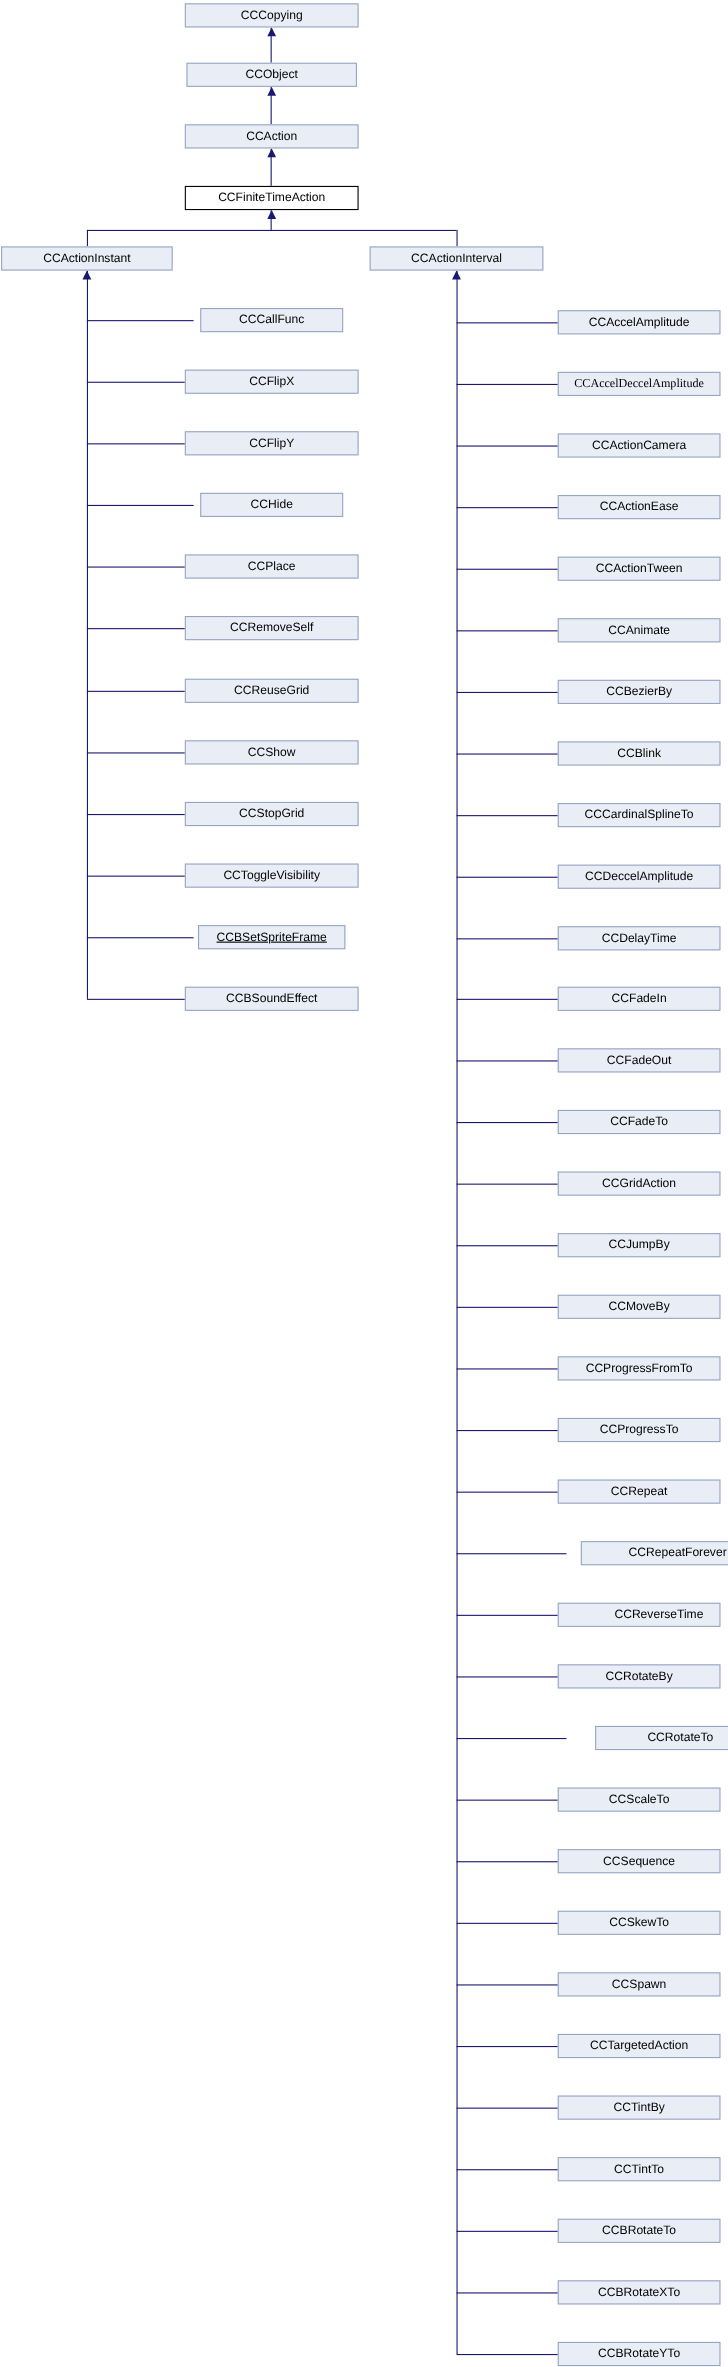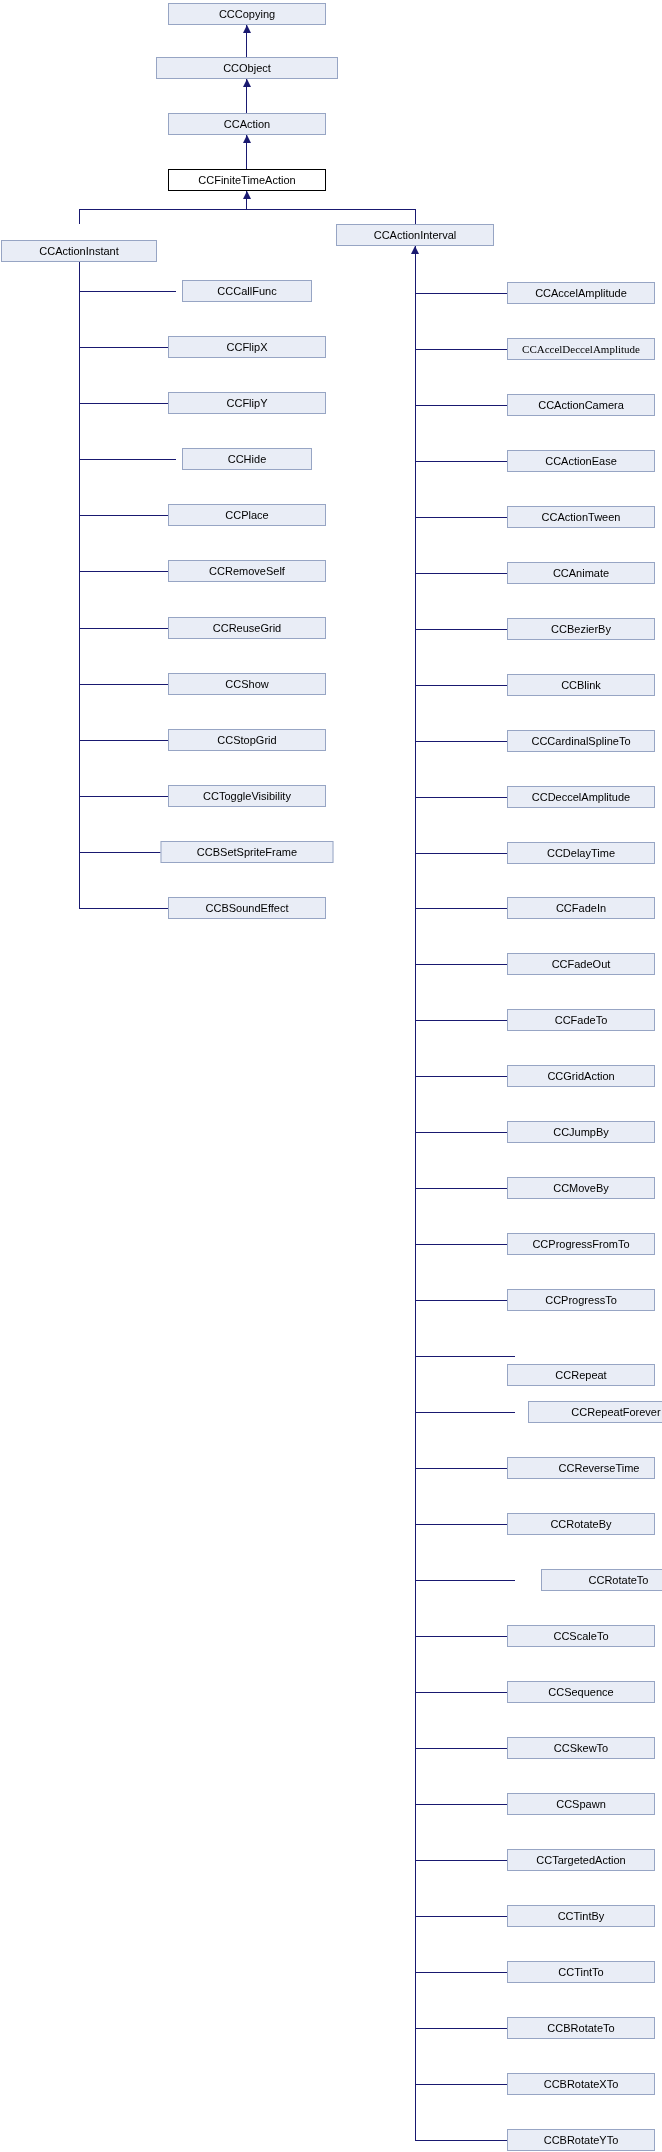--- a/index.html
+++ b/index.html
@@ -59,21 +59,21 @@
     <div class="node" style="left: 247px; top: 280px; width: 130px;">CCCallFunc</div>
     <div class="node" style="left: 247px; top: 336px; width: 158px;">CCFlipX</div>
     <div class="node" style="left: 247px; top: 392px; width: 158px;">CCFlipY</div>
     <div class="node" style="left: 247px; top: 448px; width: 130px;">CCHide</div>
     <div class="node" style="left: 247px; top: 504px; width: 158px;">CCPlace</div>
     <div class="node" style="left: 247px; top: 560px; width: 158px;">CCRemoveSelf</div>
     <div class="node" style="left: 247px; top: 617px; width: 158px;">CCReuseGrid</div>
     <div class="node" style="left: 247px; top: 673px; width: 158px;">CCShow</div>
     <div class="node" style="left: 247px; top: 729px; width: 158px;">CCStopGrid</div>
     <div class="node" style="left: 247px; top: 785px; width: 158px;">CCToggleVisibility</div>
-    <div class="node" style="left: 247px; top: 841px; width: 173px;">CCBSetSpriteFrame</div>
+    <div class="node" style="left: 247px; top: 841px; width: 134px; text-decoration: underline;">CCBSetSpriteFrame</div>
     <div class="node" style="left: 247px; top: 897px; width: 158px;">CCBSoundEffect</div>
     <div class="edge" style="left: 415px; top: 246px; width: 1px; height: 1894px;"></div>
     <div class="arrow" style="left: 411px; top: 246px;"></div>
     <div class="edge" style="left: 415px; top: 293px; width: 100px; height: 1px;"></div>
     <div class="edge" style="left: 415px; top: 349px; width: 100px; height: 1px;"></div>
     <div class="edge" style="left: 415px; top: 405px; width: 100px; height: 1px;"></div>
     <div class="edge" style="left: 415px; top: 461px; width: 100px; height: 1px;"></div>
     <div class="edge" style="left: 415px; top: 517px; width: 100px; height: 1px;"></div>
     <div class="edge" style="left: 415px; top: 573px; width: 100px; height: 1px;"></div>
     <div class="edge" style="left: 415px; top: 629px; width: 100px; height: 1px;"></div>
@@ -116,34 +116,34 @@
     <div class="node" style="left: 581px; top: 786px; min-width: 148px;">CCDeccelAmplitude</div>
     <div class="node" style="left: 581px; top: 842px; min-width: 148px;">CCDelayTime</div>
     <div class="node" style="left: 581px; top: 897px; min-width: 148px;">CCFadeIn</div>
     <div class="node" style="left: 581px; top: 953px; min-width: 148px;">CCFadeOut</div>
     <div class="node" style="left: 581px; top: 1009px; min-width: 148px;">CCFadeTo</div>
     <div class="node" style="left: 581px; top: 1065px; min-width: 148px;">CCGridAction</div>
     <div class="node" style="left: 581px; top: 1121px; min-width: 148px;">CCJumpBy</div>
     <div class="node" style="left: 581px; top: 1177px; min-width: 148px;">CCMoveBy</div>
     <div class="node" style="left: 581px; top: 1233px; min-width: 148px;">CCProgressFromTo</div>
     <div class="node" style="left: 581px; top: 1289px; min-width: 148px;">CCProgressTo</div>
-    <div class="node" style="left: 581px; top: 1345px; min-width: 148px; margin-top: 19px;">CCRepeat</div>
+    <div class="node" style="left: 581px; top: 1345px; min-width: 148px;">CCRepeat</div>
     <div class="node" style="left: 602px; top: 1401px; min-width: 148px; padding-left: 40px;">CCRepeatForever</div>
     <div class="node" style="left: 581px; top: 1457px; min-width: 148px; padding-left: 48px;">CCReverseTime</div>
     <div class="node" style="left: 581px; top: 1513px; min-width: 148px;">CCRotateBy</div>
     <div class="node" style="left: 615px; top: 1569px; min-width: 148px; padding-left: 19px;">CCRotateTo</div>
     <div class="node" style="left: 581px; top: 1625px; min-width: 148px;">CCScaleTo</div>
     <div class="node" style="left: 581px; top: 1681px; min-width: 148px;">CCSequence</div>
     <div class="node" style="left: 581px; top: 1737px; min-width: 148px;">CCSkewTo</div>
     <div class="node" style="left: 581px; top: 1793px; min-width: 148px;">CCSpawn</div>
     <div class="node" style="left: 581px; top: 1849px; min-width: 148px;">CCTargetedAction</div>
     <div class="node" style="left: 581px; top: 1905px; min-width: 148px;">CCTintBy</div>
     <div class="node" style="left: 581px; top: 1961px; min-width: 148px;">CCTintTo</div>
     <div class="node" style="left: 581px; top: 2017px; min-width: 148px;">CCBRotateTo</div>
     <div class="node" style="left: 581px; top: 2073px; min-width: 148px;">CCBRotateXTo</div>
     <div class="node" style="left: 581px; top: 2129px; min-width: 148px;">CCBRotateYTo</div>
     <div class="node" style="left: 247px; top: 3px; width: 158px;">CCCopying</div>
-    <div class="node" style="left: 247px; top: 57px; width: 182px;">CCObject</div>
+    <div class="node" style="left: 247px; top: 57px; width: 155px;">CCObject</div>
     <div class="node" style="left: 247px; top: 113px; width: 158px;">CCAction</div>
     <div class="node root" style="left: 247px; top: 169px; width: 158px;">CCFiniteTimeAction</div>
-    <div class="node" style="left: 79px; top: 240px; width: 156px;">CCActionInstant</div>
+    <div class="node" style="left: 79px; top: 224px; width: 156px;">CCActionInstant</div>
     <div class="node" style="left: 415px; top: 224px; width: 158px;">CCActionInterval</div>
   </div>
 
 </body></html>

